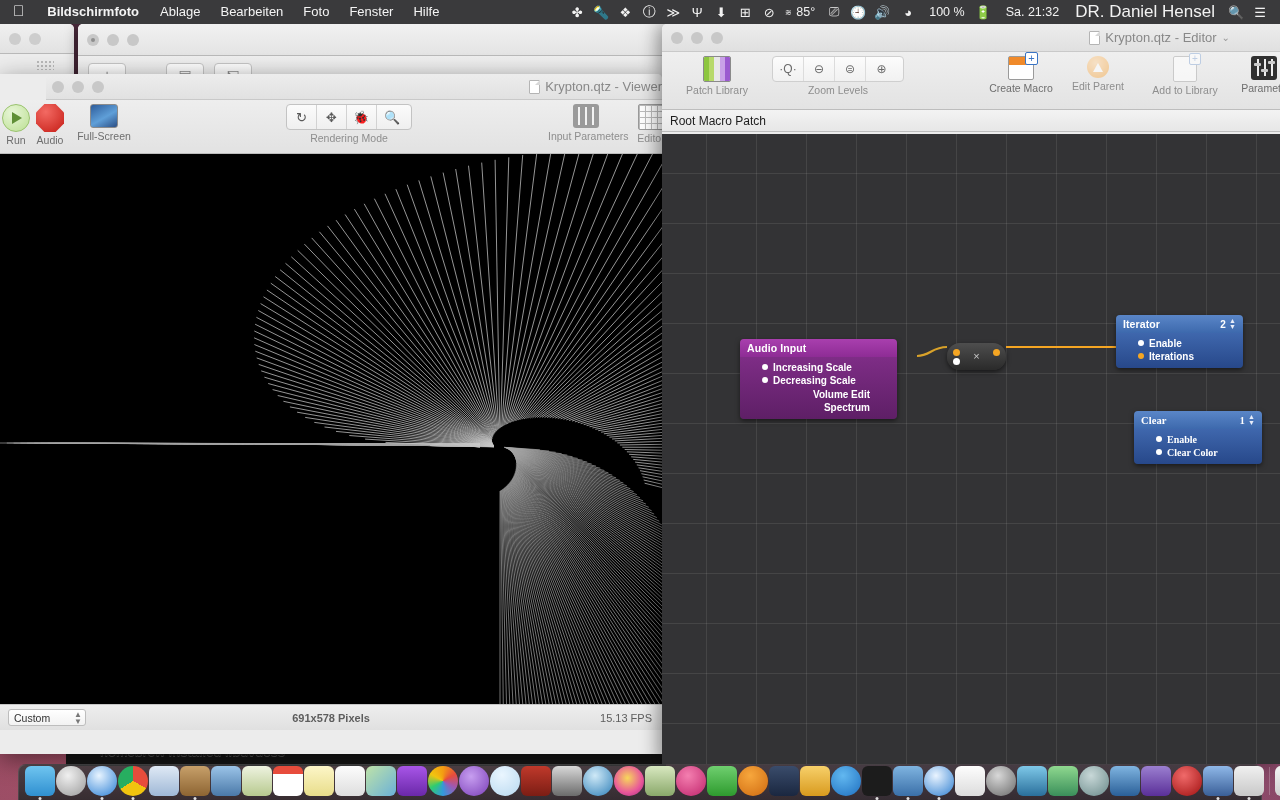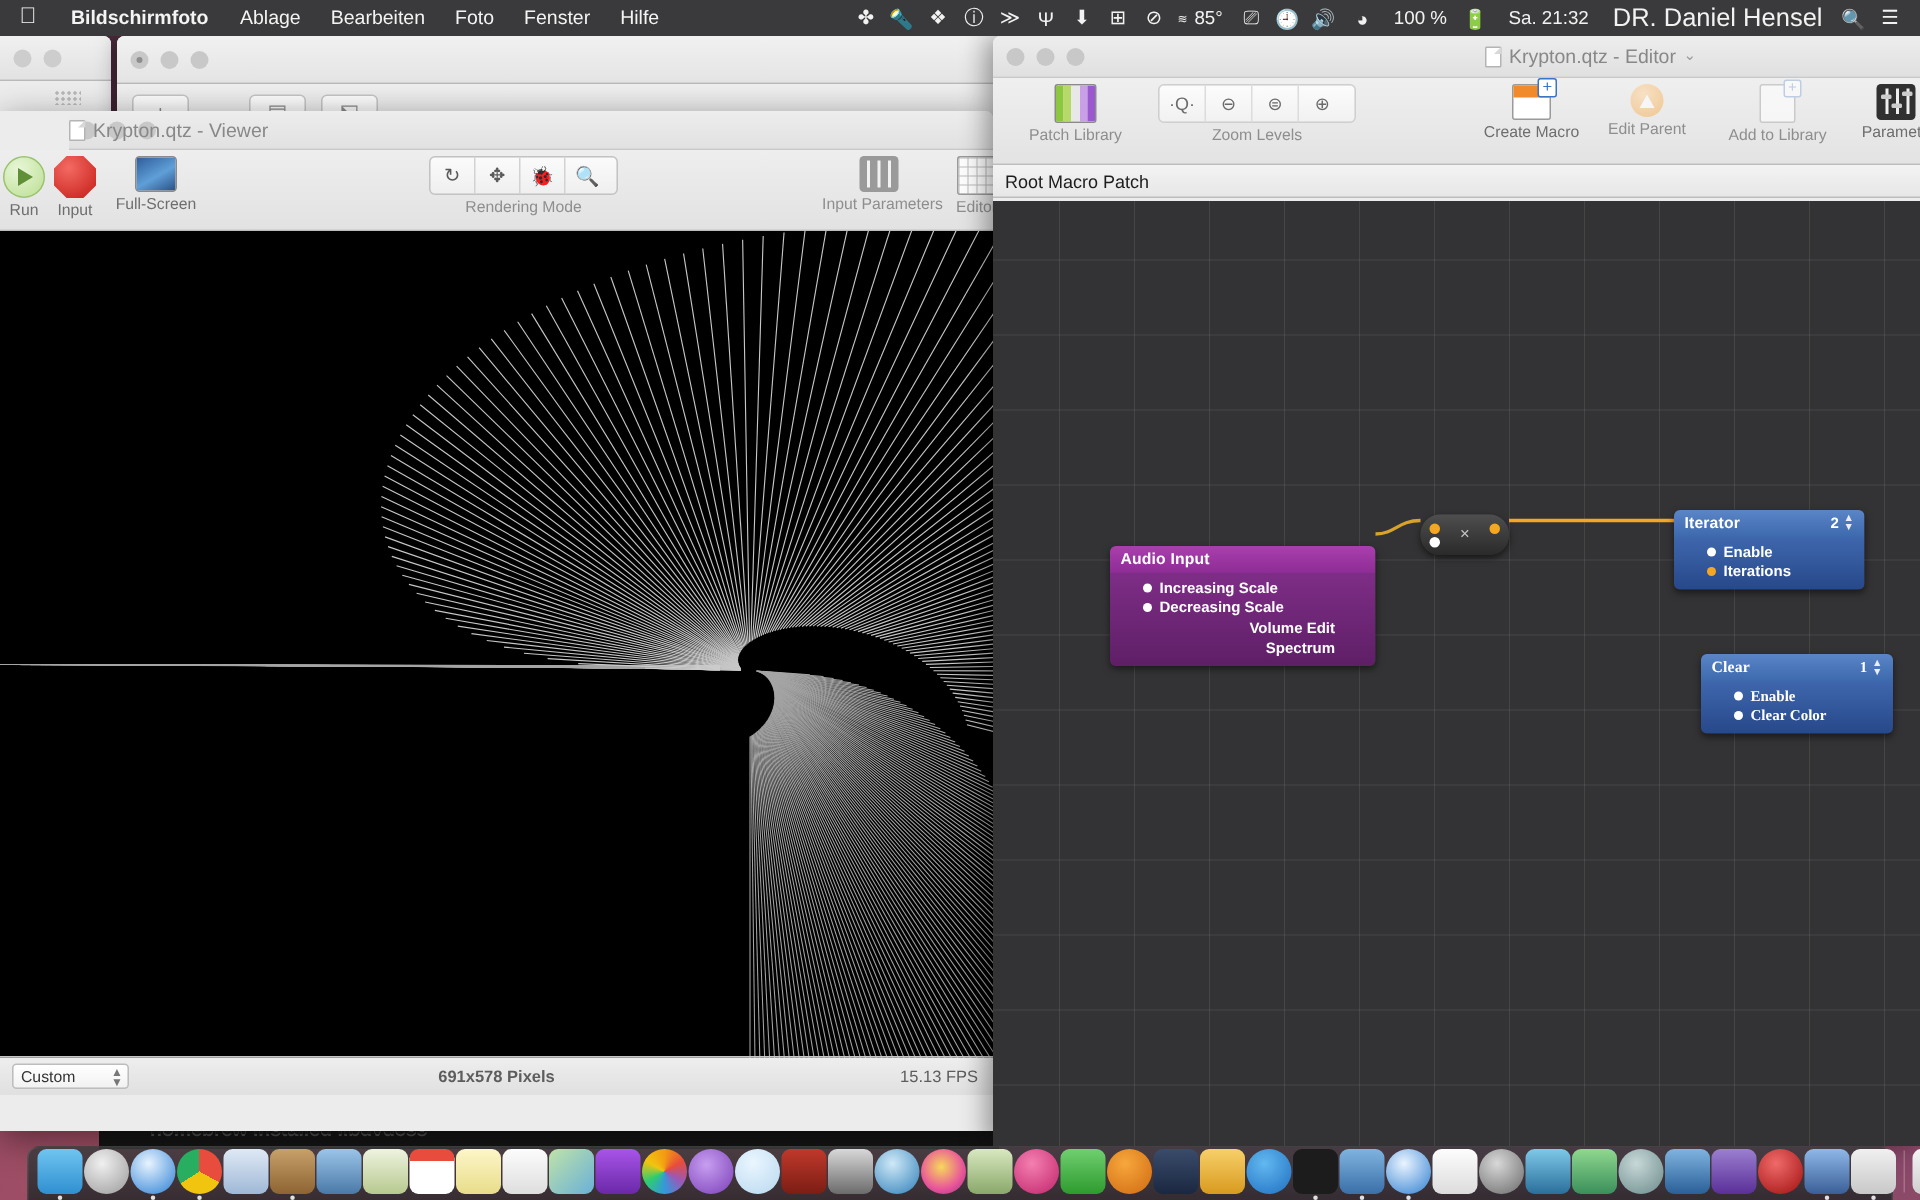--- a/index.html
+++ b/index.html
@@ -56,21 +56,21 @@
     height:22px; background:linear-gradient(180deg,#e9e9e9,#d8d8d8);
     border-bottom:1px solid #b9b9b9;
     display:flex; align-items:center; position:relative;
   }
   .traffic { display:flex; gap:8px; padding-left:9px; align-items:center; }
   .tl { width:12px; height:12px; border-radius:50%; background:#c8c8c8; }
   .tl.dim { background:#cdcdcd; }
   .win-title {
     position:absolute; left:0; right:0; text-align:center;
     font-size:13px; color:#888; pointer-events:none;
-    display:flex; align-items:center; justify-content:flex-start; gap:5px;
+    display:flex; align-items:center; justify-content:flex-end; gap:5px;
   }
   .doc-glyph {
     display:inline-block; width:11px; height:14px; background:#fff;
     border:1px solid #b4b4b4; border-radius:1px; position:relative;
   }
   .doc-glyph:after{
     content:""; position:absolute; right:-1px; top:-1px;
     border-width:0 0 5px 5px; border-style:solid;
     border-color:transparent transparent #d8d8d8 transparent;
   }
@@ -202,35 +202,35 @@
     background:#333335; overflow:hidden;
     background-image:
       linear-gradient(to right, rgba(255,255,255,.085) 1px, transparent 1px),
       linear-gradient(to bottom, rgba(255,255,255,.085) 1px, transparent 1px);
     background-size:50px 50px;
     background-position:-6px -11px;
   }
 
   
   .patch { position:absolute; border-radius:4px; overflow:hidden;
-    box-shadow:0 2px 5px rgba(0,0,0,.5); font-size:10.5px;margin-top:25px; }
+    box-shadow:0 2px 5px rgba(0,0,0,.5); font-size:10.5px; }
   .patch-head { height:18px; display:flex; align-items:center; padding:0 7px;
     font-weight:bold; color:#fff; font-size:10.5px; letter-spacing:.1px; }
   .patch-body { padding:3px 16px 5px; }
   .prow { display:flex; align-items:center; height:12px; padding:0 6px; margin:1px 0;
     color:#fff; font-size:10px; font-weight:bold; }
   .port { width:6px;height:6px;border-radius:50%;background:#fff;flex:0 0 6px; }
   .port.orange { background:#f5a623; }
   .pname { margin-left:5px; white-space:nowrap; }
   .prow.right { justify-content:flex-end; }
   .prow.right .pname{margin:0 5px 0 0;}
   .patch-cols { display:flex; justify-content:space-between;flex-direction:column; }
 
   
-  #patch-audio { left:78px; top:205px; width:177px; }
+  #patch-audio { left:78px; top:205px; width:157px; }
   #patch-audio .patch-head { background:linear-gradient(180deg,#a93fae,#8e2c95); }
   #patch-audio .patch-body { background:linear-gradient(180deg,#7e2d86,#5e1f66); }
 
   
   #patch-iterator { left:454px; top:181px; width:127px; }
   #patch-iterator .patch-head { background:linear-gradient(180deg,#5a86c8,#3d69ad);
     justify-content:space-between; }
   #patch-iterator .patch-body { background:linear-gradient(180deg,#3f67ad,#27488a); }
   .count { font-weight:bold; font-size:10px; display:flex; align-items:center; gap:3px; }
   .stepper { font-size:7px; line-height:6px; display:flex; flex-direction:column; color:#e9eefa; }
@@ -333,21 +333,21 @@
 
   <div id="viewer-toolbar">
     <div class="tool-group" style="left:0px;width:32px;">
       <div class="run-btn">
           <div class="run-tri"></div>
         </div>
       <div class="tool-label active">Run</div>
     </div>
     <div class="tool-group" style="left:34px;width:32px;">
       <div class="stop-oct"></div>
-      <div class="tool-label active">Input</div>
+      <div class="tool-label active">Audio</div>
     </div>
     <div class="tool-group" style="left:70px;width:68px;">
       <div class="fs-btn"></div>
       <div class="tool-label active">Full-Screen</div>
     </div>
 
     <div class="tool-group" style="left:286px;width:126px;">
       <div class="seg-group">
         <div class="seg">↻</div>
         <div class="seg">✥</div>

